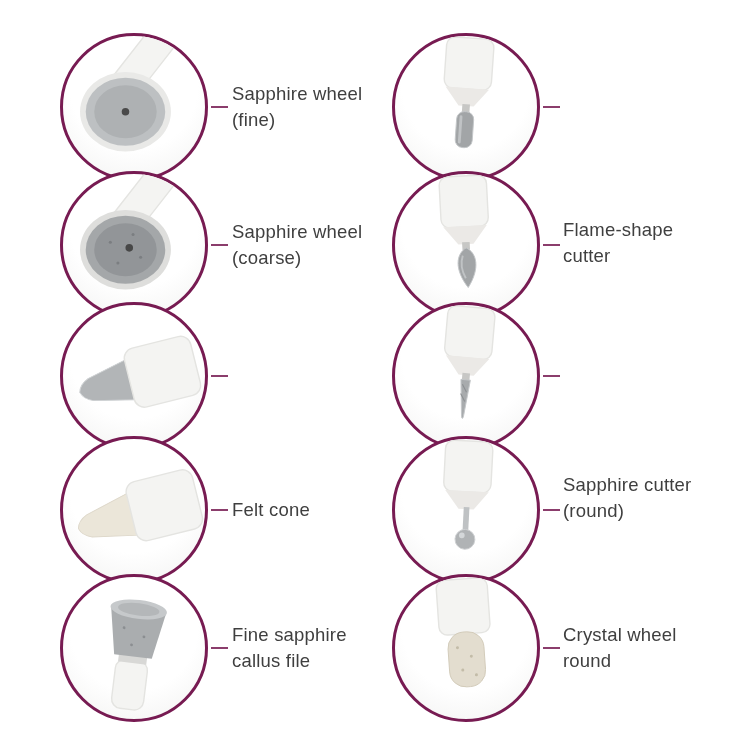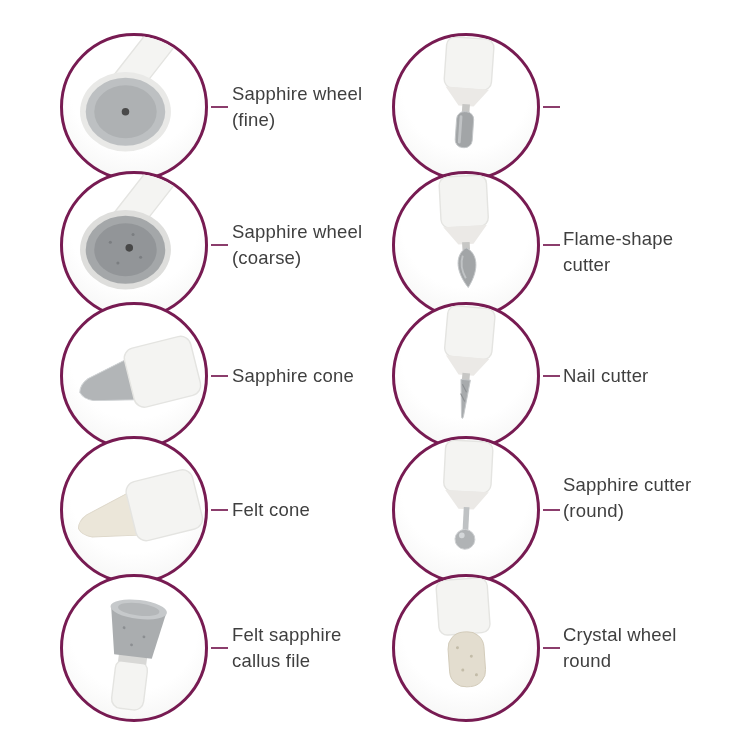--- a/index.html
+++ b/index.html
@@ -64,24 +64,20 @@
 
   <div class="circle" style="left:60px;top:302px;">
     <svg viewBox="0 0 150 150">
       <g transform="rotate(-14 75 78)">
         <path d="M16,78 Q18,70 28,66 L72,56 L72,100 L28,90 Q18,86 16,78 Z" fill="#b2b5b7" stroke="#cfd2d4" stroke-width="1"></path>
         <rect x="70" y="46" width="72" height="64" rx="11" fill="#f4f4f2" stroke="#e4e4e1" stroke-width="1.5"></rect>
       </g>
     </svg>
   </div>
   <div class="leader" style="left:211px;top:375px;width:17px;"></div>
-  <div class="label" style="left:232px;top:302px;">
-    <span>Sapphire cone</span>
-
-  </div>
 
   <div class="circle" style="left:60px;top:436px;">
     <svg viewBox="0 0 150 150">
       <g transform="rotate(-14 75 78)">
         <path d="M14,80 Q16,72 26,68 L74,56 L74,102 L26,92 Q16,88 14,80 Z" fill="#ebe6d9" stroke="#ddd7c9" stroke-width="1"></path>
         <rect x="72" y="46" width="72" height="64" rx="11" fill="#f4f4f2" stroke="#e4e4e1" stroke-width="1.5"></rect>
       </g>
     </svg>
   </div>
   <div class="leader" style="left:211px;top:509px;width:17px;"></div>
@@ -99,21 +95,21 @@
         <ellipse cx="75" cy="34" rx="30" ry="10" fill="#c6c9cb"></ellipse>
         <ellipse cx="75" cy="34" rx="22" ry="6.5" fill="#b4b7b9"></ellipse>
         <circle cx="62" cy="55" r="1.5" fill="#8b8e91"></circle>
           <circle cx="84" cy="62" r="1.5" fill="#8b8e91"></circle>
         <circle cx="72" cy="72" r="1.5" fill="#8b8e91"></circle>
       </g>
     </svg>
   </div>
   <div class="leader" style="left:211px;top:647px;width:17px;"></div>
   <div class="label" style="left:232px;top:574px;">
-    <span>Felt sapphire</span>
+    <span>Fine sapphire</span>
     <span>callus file</span>
   </div>
 
   <div class="circle" style="left:392px;top:33px;">
     <svg viewBox="0 0 150 150">
       <g transform="rotate(4 75 75)">
         <rect x="50" y="2" width="50" height="54" rx="9" fill="#f4f4f2" stroke="#e4e4e1" stroke-width="1.5"></rect>
         <path d="M52,55 L98,55 L83,74 L67,74 Z" fill="#ebe9e6"></path>
         <rect x="71" y="72" width="8" height="10" fill="#c7c7c5"></rect>
         <rect x="66" y="80" width="18" height="38" rx="8" fill="#a2a5a7" stroke="#c4c7c9" stroke-width="1"></rect>
@@ -128,41 +124,37 @@
       <g transform="rotate(-3 75 75)">
         <rect x="50" y="2" width="50" height="54" rx="9" fill="#f4f4f2" stroke="#e4e4e1" stroke-width="1.5"></rect>
         <path d="M52,55 L98,55 L83,74 L67,74 Z" fill="#ebe9e6"></path>
         <rect x="71" y="72" width="8" height="8" fill="#c7c7c5"></rect>
         <path d="M75,78 C64,84 61,100 75,120 C89,100 86,84 75,78 Z" fill="#a2a5a7" stroke="#c4c7c9" stroke-width="1"></path>
         <path d="M71,86 C68,94 69,102 73,110" stroke="#c0c3c5" stroke-width="2" fill="none"></path>
       </g>
     </svg>
   </div>
   <div class="leader" style="left:543px;top:244px;width:17px;"></div>
-  <div class="label" style="left:563px;top:178px;">
+  <div class="label" style="left:563px;top:169px;">
     <span>Flame-shape</span>
     <span>cutter</span>
   </div>
 
   <div class="circle" style="left:392px;top:302px;">
     <svg viewBox="0 0 150 150">
       <g transform="rotate(5 75 75)">
         <rect x="50" y="2" width="50" height="54" rx="9" fill="#f4f4f2" stroke="#e4e4e1" stroke-width="1.5"></rect>
         <path d="M52,55 L98,55 L83,74 L67,74 Z" fill="#ebe9e6"></path>
         <rect x="71" y="72" width="8" height="8" fill="#c7c7c5"></rect>
         <path d="M70,79 L80,79 L76,118 Q75,122 74,118 Z" fill="#a8abad" stroke="#c4c7c9" stroke-width="1"></path>
         <path d="M72,84 L77,92 M71,94 L76,102" stroke="#8d9093" stroke-width="1.2"></path>
       </g>
     </svg>
   </div>
   <div class="leader" style="left:543px;top:375px;width:17px;"></div>
-  <div class="label" style="left:563px;top:302px;">
-    <span>Nail cutter</span>
-
-  </div>
 
   <div class="circle" style="left:392px;top:436px;">
     <svg viewBox="0 0 150 150">
       <g transform="rotate(3 75 75)">
         <rect x="50" y="2" width="50" height="54" rx="9" fill="#f4f4f2" stroke="#e4e4e1" stroke-width="1.5"></rect>
         <path d="M52,55 L98,55 L83,74 L67,74 Z" fill="#ebe9e6"></path>
         <rect x="72.5" y="72" width="6" height="24" fill="#bfc2c4"></rect>
         <circle cx="75.5" cy="106" r="10.5" fill="#b0b3b5" stroke="#cdd0d2" stroke-width="1"></circle>
         <circle cx="72" cy="102" r="3" fill="#d4d7d9"></circle>
       </g>

